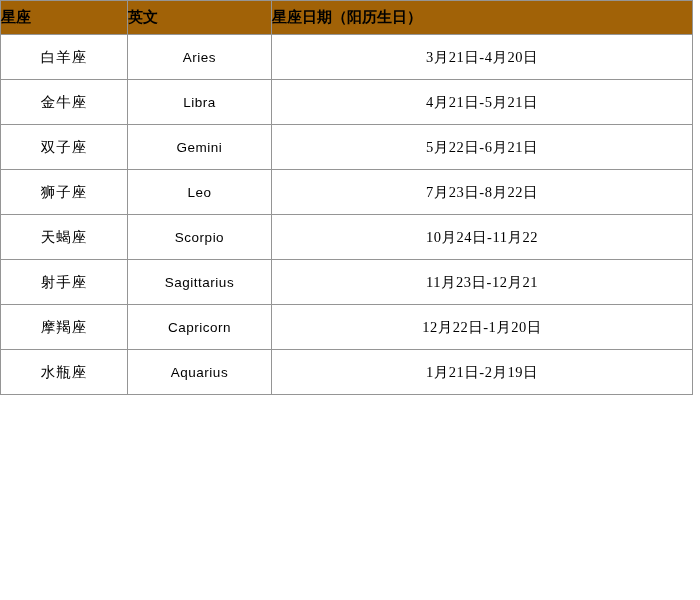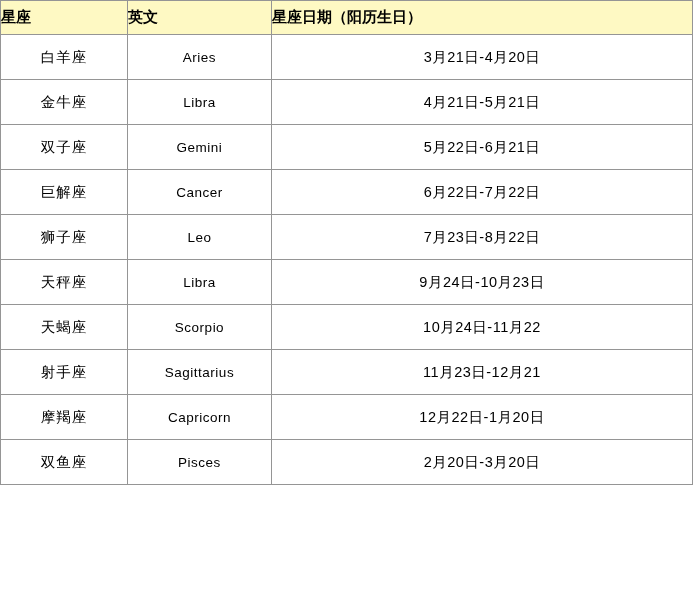--- a/index.html
+++ b/index.html
@@ -32,21 +32,21 @@
     padding: 0;
     vertical-align: middle;
   }
   thead th {
     height: 33px;
     font-size: 15px;
     font-weight: bold;
     text-align: left;
     padding-left: 8px;
     font-family: "Liberation Sans", "DejaVu Sans", sans-serif;
-    background: #fef9c3;
+    background: #a16207;
   }
   col.c-name { width: 127px; }
   col.c-en   { width: 144px; }
   col.c-date { width: 421px; }
 
   tbody td {
     height: 44px;
     text-align: center;
     font-size: 14.5px;
     background: #ffffff;
@@ -55,21 +55,21 @@
     font-family: Liberation Serif, serif;
     letter-spacing: 1px;
     text-align: center;
   }
   td.en {
     font-family: Liberation Sans, sans-serif;
     font-size: 13.5px;
     letter-spacing: 0.5px;
   }
   td.date {
-    font-family: Liberation Sans, sans-serif;
+    font-family: Liberation Serif, serif;
     font-size: 14.5px;
     letter-spacing: 0.5px;
   }
 </style>
 </head>
 <body>
 
 <div class="sheet">
   <table class="zodiac">
     <colgroup>
@@ -94,49 +94,39 @@
           <td class="name">金牛座</td>
           <td class="en">Libra</td>
           <td class="date">4月21日-5月21日</td>
         </tr>
         <tr>
           <td class="name">双子座</td>
           <td class="en">Gemini</td>
           <td class="date">5月22日-6月21日</td>
         </tr>
         <tr>
-          <td class="name">巨解座</td>
-          <td class="en">Cancer</td>
-          <td class="date">6月22日-7月22日</td>
-        </tr>
-        <tr>
           <td class="name">狮子座</td>
           <td class="en">Leo</td>
           <td class="date">7月23日-8月22日</td>
-        </tr>
-        <tr>
-          <td class="name">天秤座</td>
-          <td class="en">Libra</td>
-          <td class="date">9月24日-10月23日</td>
         </tr>
         <tr>
           <td class="name">天蝎座</td>
           <td class="en">Scorpio</td>
           <td class="date">10月24日-11月22</td>
         </tr>
         <tr>
           <td class="name">射手座</td>
           <td class="en">Sagittarius</td>
           <td class="date">11月23日-12月21</td>
         </tr>
         <tr>
           <td class="name">摩羯座</td>
           <td class="en">Capricorn</td>
           <td class="date">12月22日-1月20日</td>
         </tr>
         <tr>
-          <td class="name">双鱼座</td>
-          <td class="en">Pisces</td>
-          <td class="date">2月20日-3月20日</td>
+          <td class="name">水瓶座</td>
+          <td class="en">Aquarius</td>
+          <td class="date">1月21日-2月19日</td>
         </tr>
       </tbody>
   </table>
 </div>
 
 </body></html>

